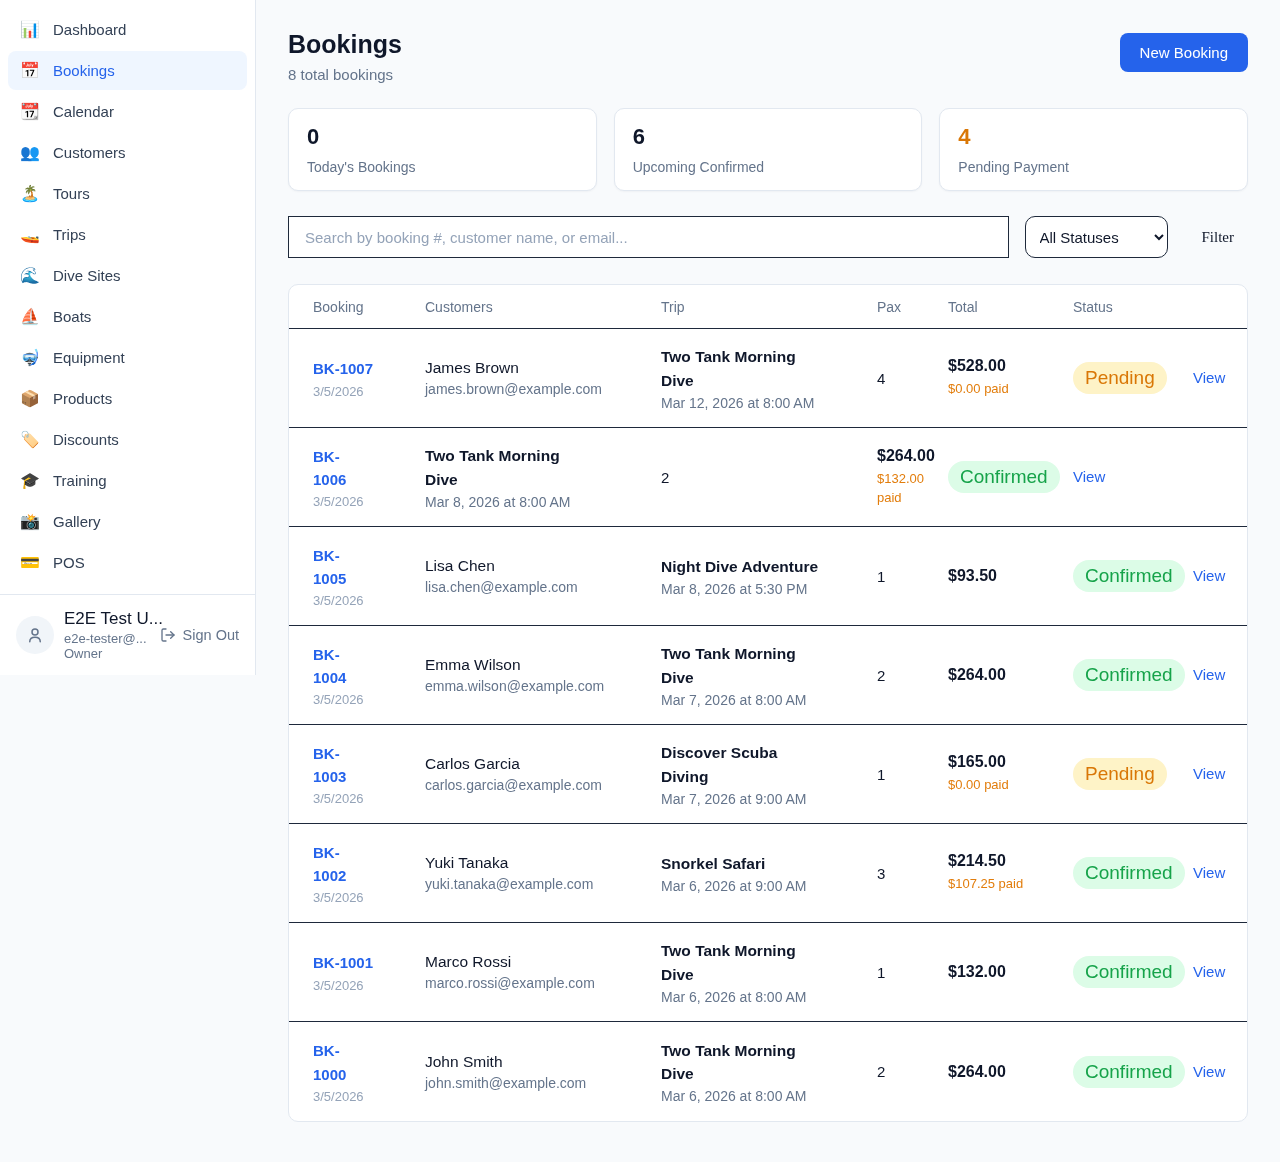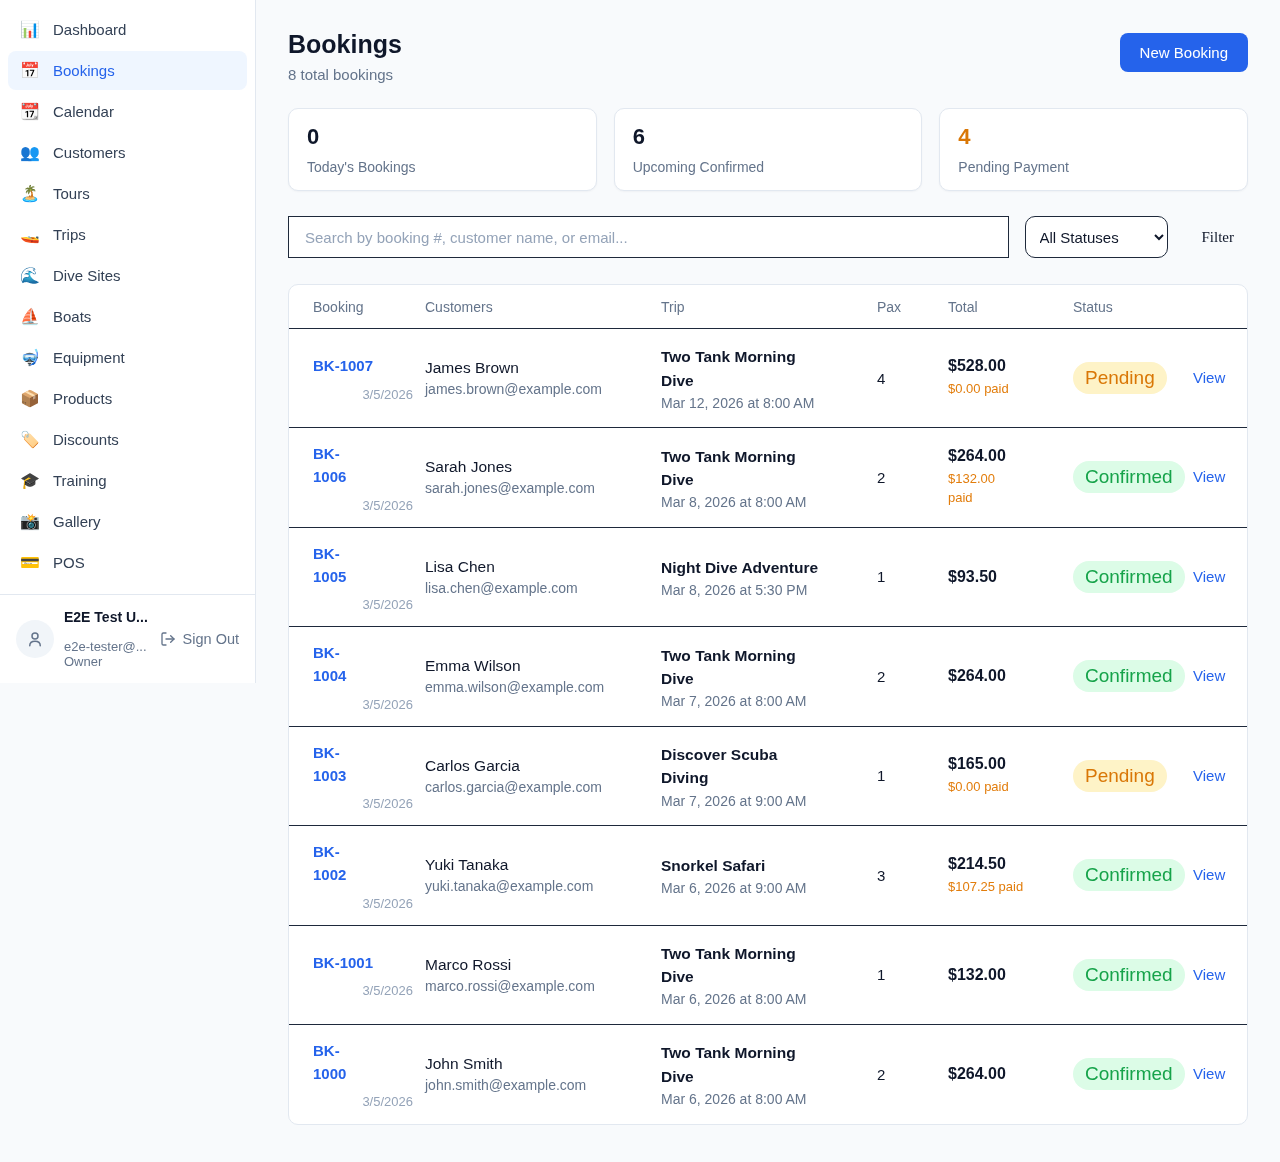--- a/index.html
+++ b/index.html
@@ -32,21 +32,21 @@
   .nav-icon { width: 20px; min-width: 20px; font-size: 16px; text-align: center; font-family: "DejaVu Sans", sans-serif; }
   .user-footer {
     border-top: 1px solid #e2e8f0;
     padding: 14px 16px; display: flex; align-items: center; gap: 10px;
   }
   .avatar {
     width: 38px; height: 38px; min-width: 38px; border-radius: 50%;
     background: #f1f5f9; display: flex; align-items: center; justify-content: center;
   }
   .user-info { flex: 1; min-width: 0; }
-  .user-name { font-size: 14px; font-weight: 700; white-space: nowrap; margin-bottom: 14px; }
+  .user-name { font-size: 17px; font-weight: 400; white-space: nowrap; margin-bottom: 2px; }
   .user-email, .user-role { font-size: 13px; color: #64748b; white-space: nowrap; }
   .signout {
     display: flex; align-items: center; gap: 7px;
     background: none; border: none; padding: 0;
     color: #64748b; font-size: 14.5px; cursor: pointer; font-family: inherit;
     white-space: nowrap;
   }
 
   
   .main { flex: 1; padding: 30px 32px 32px; min-width: 0; }
@@ -91,21 +91,21 @@
     grid-template-columns: 112px 236px 216px 71px 125px 120px 1fr;
     padding: 0 12px 0 24px;
     align-items: center;
   }
   .thead { height: 44px; color: #64748b; font-size: 14px; font-weight: 500; border-bottom: 1px solid #1e293b; }
   .trow { min-height: 99px; border-bottom: 1px solid #1e293b; padding-top: 14px; padding-bottom: 14px; }
   .trow:last-child { border-bottom: none; }
   .cell { padding-right: 12px; min-width: 0; }
   .bk-id { color: #2563eb; font-weight: 600; font-size: 15px; text-decoration: none; display: inline-block; line-height: 1.55; cursor: pointer; }
   .bk-id.wrap { max-width: 46px; }
-  .bk-date { font-size: 13px; color: #94a3b8; margin-top: 9px; text-align: right; }
+  .bk-date { font-size: 13px; color: #94a3b8; margin-top: 3px; }
   .cust-name { font-size: 15.5px; font-weight: 500; color: #0f172a; margin-bottom: 4px; }
   .cust-email { font-size: 14px; color: #64748b; }
   .trip-name { font-size: 15.5px; font-weight: 600; line-height: 1.5; white-space: nowrap; }
   .trip-name.wrap { white-space: normal; max-width: 145px; }
   .trip-date { font-size: 14px; color: #64748b; margin-top: 3px; }
   .cell-pax { font-size: 15px; }
   .total-amount { font-size: 16px; font-weight: 700; }
   .paid-amount { font-size: 13px; color: #e27d0c; margin-top: 4px; line-height: 1.5; }
   .paid-amount.wrap { max-width: 58px; }
   .badge { display: inline-block; border-radius: 999px; padding: 5px 12px; font-size: 19px; }
@@ -282,24 +282,20 @@
     <div class="cell cell-view">
       <a class="view-link">View</a>
     </div>
   </div>
 
   <div class="trow">
     <div class="cell cell-booking">
       <a class="bk-id wrap">BK-1006</a>
       <div class="bk-date">3/5/2026</div>
     </div>
-    <div class="cell cell-customer">
-      <div class="cust-name">Sarah Jones</div>
-      <div class="cust-email">sarah.jones@example.com</div>
-    </div>
     <div class="cell cell-trip">
       <div class="trip-name wrap">Two Tank Morning Dive</div>
       <div class="trip-date">Mar 8, 2026 at 8:00 AM</div>
     </div>
     <div class="cell cell-pax">2</div>
     <div class="cell cell-total">
       <div class="total-amount">$264.00</div>
       <div class="paid-amount wrap">$132.00 paid</div>
     </div>
     <div class="cell cell-status">

